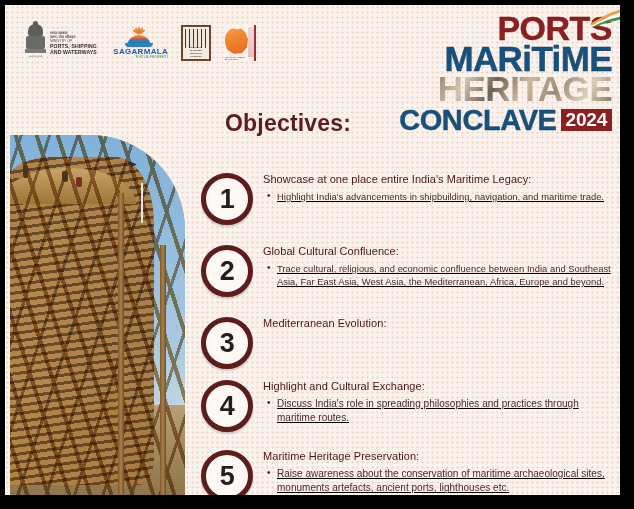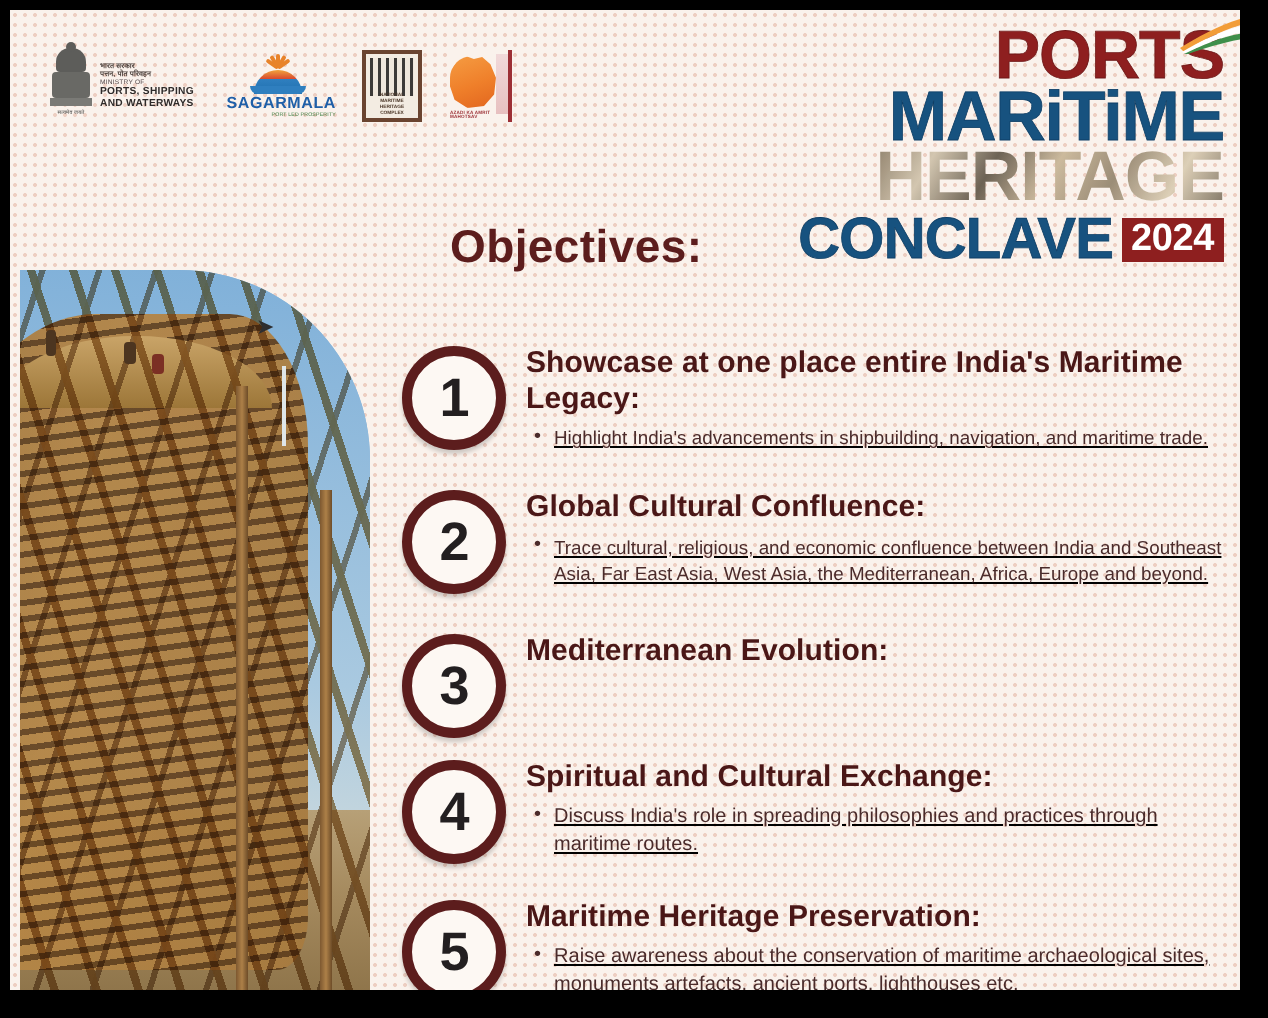--- a/index.html
+++ b/index.html
@@ -360,22 +360,22 @@
     font-size: 27px;
     font-weight: 800;
     color: #231f20;
     line-height: 1;
     letter-spacing: -0.5px;
   }
   .obj-body {
     margin-left: 62px;
   }
   .obj-title {
-    font-size: 15px;
-    font-weight: 700;
+    font-size: 11px;
+    font-weight: 400;
     color: #4a1717;
     letter-spacing: 0.05px;
     line-height: 1.18;
   }
   .bullets {
     margin: 4px 0 0 0;
     padding: 0 0 0 14px;
     list-style: none;
     text-decoration: underline;
   }
@@ -529,21 +529,21 @@
       <div class="obj-body">
         <div class="obj-title">Mediterranean Evolution:</div>
       </div>
     </div>
 
     <div class="obj small" id="obj-4">
       <div class="badge">
         <span class="badge-num">4</span>
       </div>
       <div class="obj-body">
-        <div class="obj-title">Spiritual and Cultural Exchange:</div>
+        <div class="obj-title">Highlight and Cultural Exchange:</div>
         <ul class="bullets">
           <li>Discuss India's role in spreading philosophies and practices through maritime routes.</li>
         </ul>
       </div>
     </div>
 
     <div class="obj small" id="obj-5">
       <div class="badge">
         <span class="badge-num">5</span>
       </div>

